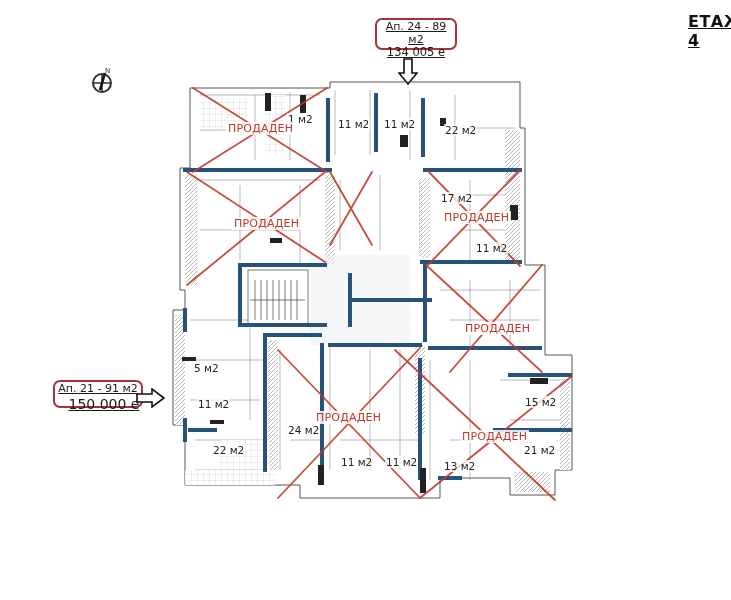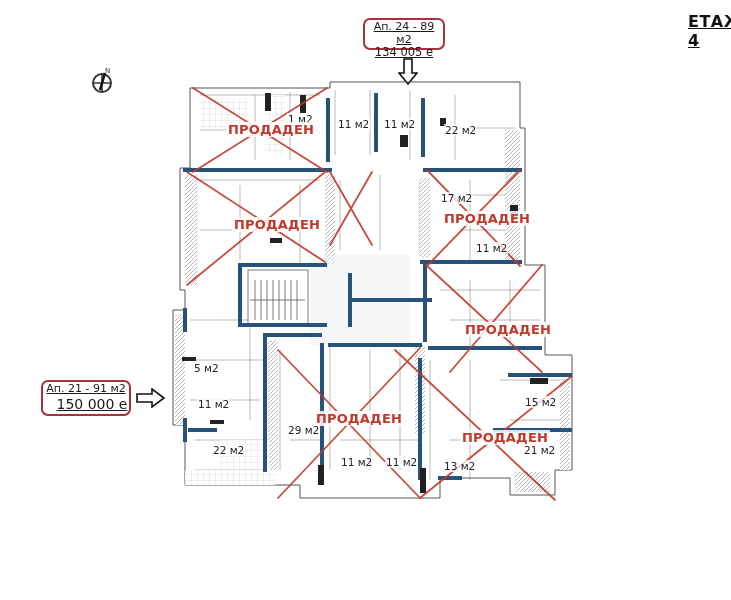--- a/index.html
+++ b/index.html
@@ -8,41 +8,41 @@
 
     .floor-title {
       position: absolute; left: 688px; top: 12px;
       font-family: "DejaVu Sans", sans-serif; font-weight: bold; font-size: 16px;
       text-decoration: underline; letter-spacing: 0.5px; color: #111;
     }
 
     .callout {
       position: absolute; border: 2px solid #a6323d; border-radius: 7px;
       background: #fff; text-align: center; line-height: 1.15;
-      font-family: "DejaVu Sans", sans-serif; color: #1a1a1a;
+      font-family: "DejaVu Sans", sans-serif; color: #1a1a1a; margin-left: 12px;
     }
     .callout .c-title { text-decoration: underline; display: block; }
     .callout .c-price { text-decoration: underline; display: block; }
     .callout-top { left: 363px; top: 18px; width: 82px; height: 32px; font-size: 11px; padding-top: 1px; }
     .callout-top .c-price { font-size: 11.5px; }
-    .callout-left { left: 41px; top: 380px; width: 90px; height: 36px; font-size: 11px; padding-top: 1px; }
+    .callout-left { left: 41px; top: 380px; width: 90px; height: 28px; font-size: 11px; padding-top: 1px; }
     .callout-left .c-price { font-size: 14px; padding-left: 12px; }
 
     .arrow { position: absolute; }
     .compass { position: absolute; left: 90px; top: 66px; }
 
     .plan { position: absolute; left: 0; top: 0; width: 731px; height: 600px; }
 
     .room-label {
       position: absolute; font-family: "DejaVu Sans", sans-serif; font-size: 10.5px;
       color: #222; background: rgba(255,255,255,0.75); padding: 0 1px; white-space: nowrap;
     }
     .sold-label {
-      position: absolute; font-family: "DejaVu Sans", sans-serif; font-weight: bold;
-      font-size: 13px; color: #c0392b; background: rgba(255,255,255,0.85);
+      position: absolute; font-family: "DejaVu Sans", sans-serif; font-weight: normal;
+      font-size: 11px; color: #c0392b; background: rgba(255,255,255,0.85);
       padding: 0 2px; letter-spacing: 0.2px; white-space: nowrap;
     }
   </style>
 </head>
 <body>
 
 <div class="floor-title">ЕТАЖ 4</div>
 
 <svg class="compass" width="26" height="30" viewBox="0 0 26 30">
   <circle cx="12" cy="17" r="9" fill="none" stroke="#333" stroke-width="2"></circle>
@@ -182,21 +182,21 @@
 
 <span class="room-label" style="left:287px;top:113px">1 м2</span>
 <span class="room-label" style="left:337px;top:118px">11 м2</span>
 <span class="room-label" style="left:383px;top:118px">11 м2</span>
 <span class="room-label" style="left:444px;top:124px">22 м2</span>
 <span class="room-label" style="left:440px;top:192px">17 м2</span>
 <span class="room-label" style="left:475px;top:242px">11 м2</span>
 <span class="room-label" style="left:193px;top:362px">5 м2</span>
 <span class="room-label" style="left:197px;top:398px">11 м2</span>
 <span class="room-label" style="left:212px;top:444px">22 м2</span>
-<span class="room-label" style="left:287px;top:424px">29 м2</span>
+<span class="room-label" style="left:287px;top:424px">24 м2</span>
 <span class="room-label" style="left:340px;top:456px">11 м2</span>
 <span class="room-label" style="left:385px;top:456px">11 м2</span>
 <span class="room-label" style="left:443px;top:460px">13 м2</span>
 <span class="room-label" style="left:524px;top:396px">15 м2</span>
 <span class="room-label" style="left:523px;top:444px">21 м2</span>
 
 <span class="sold-label" style="left:226px;top:122px">ПРОДАДЕН</span>
 <span class="sold-label" style="left:232px;top:217px">ПРОДАДЕН</span>
 <span class="sold-label" style="left:442px;top:211px">ПРОДАДЕН</span>
 <span class="sold-label" style="left:463px;top:322px">ПРОДАДЕН</span>

